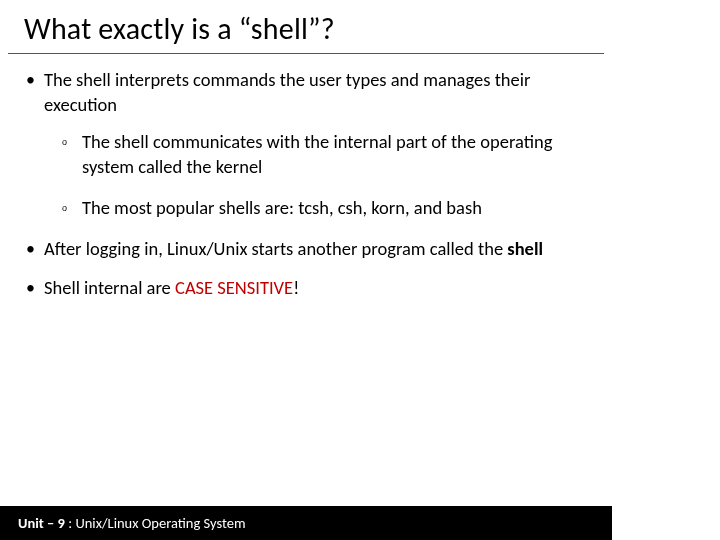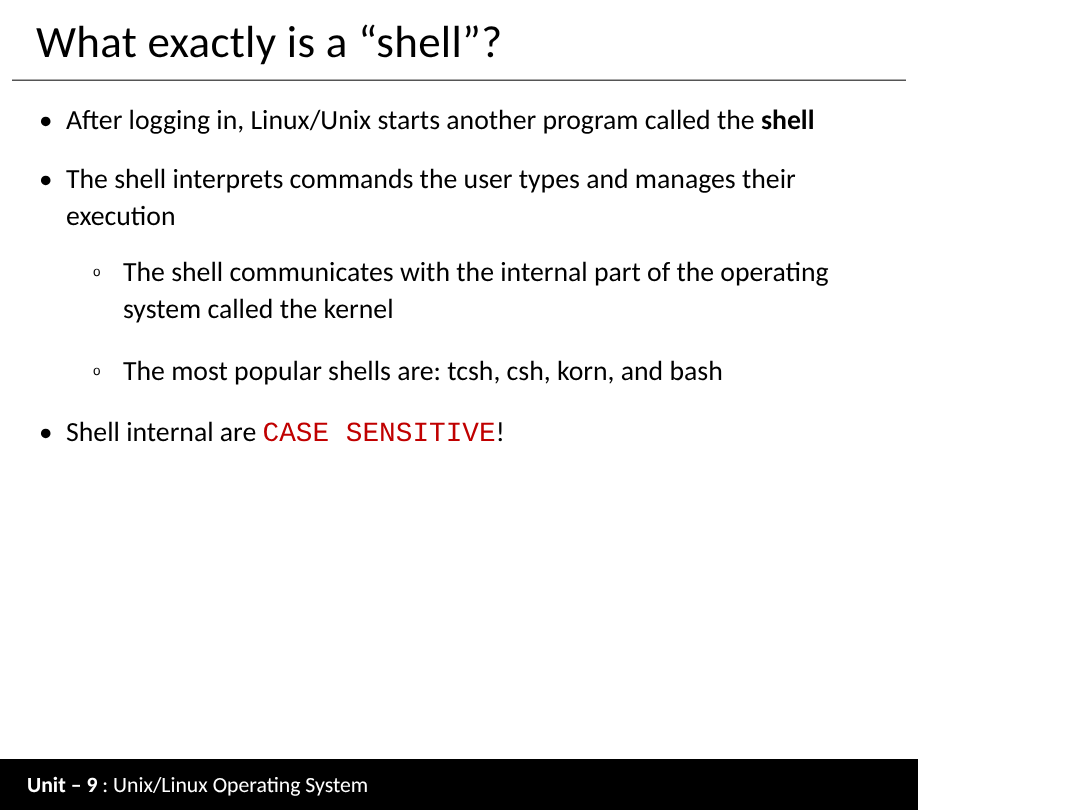--- a/index.html
+++ b/index.html
@@ -8,50 +8,50 @@
   .title-wrap { padding: 10px 16px 6px 16px; border-bottom: 1px solid #555; margin: 0 8px; }
   .title { font-size: 30px; font-weight: 400; letter-spacing: 0.2px; }
   .content { flex: 1; padding: 14px 20px 0 20px; font-size: 18.5px; line-height: 1.35; }
   ul.lvl1 { list-style: none; }
   ul.lvl1 > li { position: relative; padding-left: 24px; margin-bottom: 14px; }
   ul.lvl1 > li::before { content: "•"; position: absolute; left: 6px; top: 0; font-size: 18px; }
   ul.lvl2 { list-style: none; margin-top: 12px; }
   ul.lvl2 > li { position: relative; padding-left: 38px; margin-bottom: 16px; }
   ul.lvl2 > li::before { content: "o"; position: absolute; left: 18px; top: 6px; font-size: 9px; font-family: Arial, sans-serif; }
   .bold { font-weight: 700; }
-  .red { color: #c00000; font-family: Liberation Mono, monospace; }
+  .red { color: #c00000; }
   .footer { height: 34px; background: #000; color: #fff; display: flex; align-items: center; justify-content: flex-start; padding: 0 18px; font-size: 14.5px; }
   .footer .unit b { font-weight: 700; }
 </style>
 </head>
 <body>
 
 <div class="slide">
 
   <div class="title-wrap">
     <h1 class="title">What exactly is a “shell”?</h1>
   </div>
 
   <div class="content">
     <ul class="lvl1">
 
       <li>
-        <span>After logging in, Linux/Unix starts another program called the </span><span class="bold">shell</span>
-      </li>
-
-      <li>
         <span>The shell interprets commands the user types and manages their execution</span>
         <ul class="lvl2">
           <li>
             <span>The shell communicates with the internal part of the operating system called the kernel</span>
           </li>
           <li>
             <span>The most popular shells are: tcsh, csh, korn, and bash</span>
           </li>
         </ul>
+      </li>
+
+      <li>
+        <span>After logging in, Linux/Unix starts another program called the </span><span class="bold">shell</span>
       </li>
 
       <li>
         <span>Shell internal are </span><span class="red">CASE SENSITIVE</span><span>!</span>
       </li>
 
     </ul>
   </div>
 
   <div class="footer">

